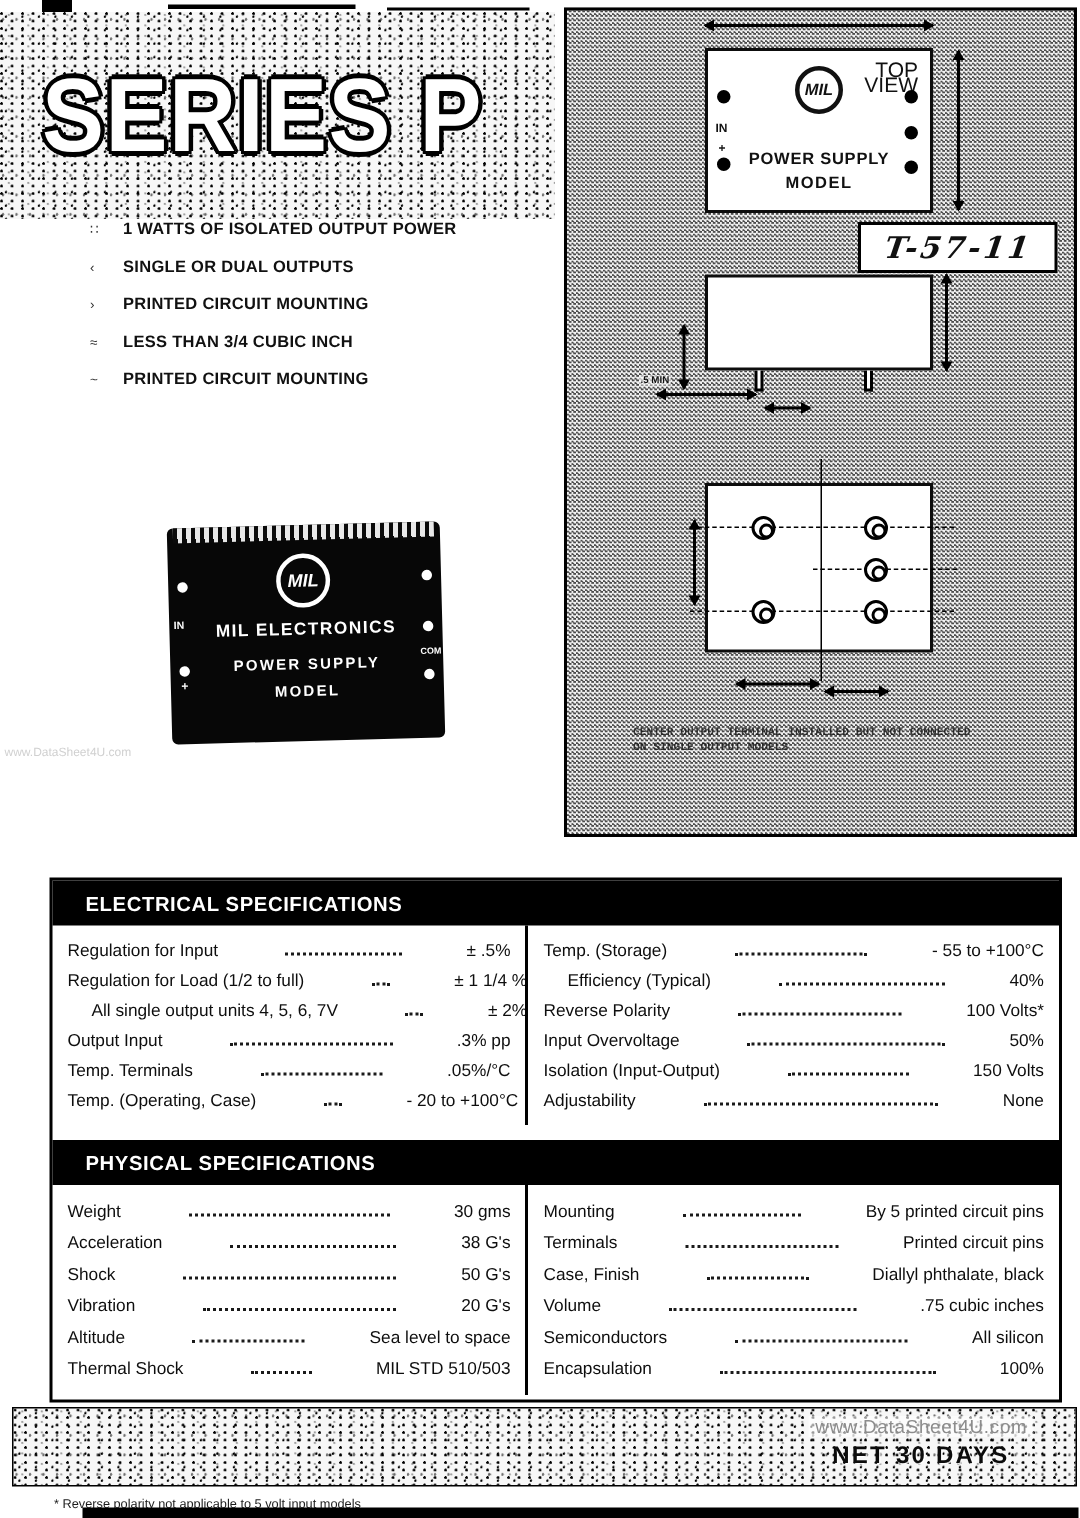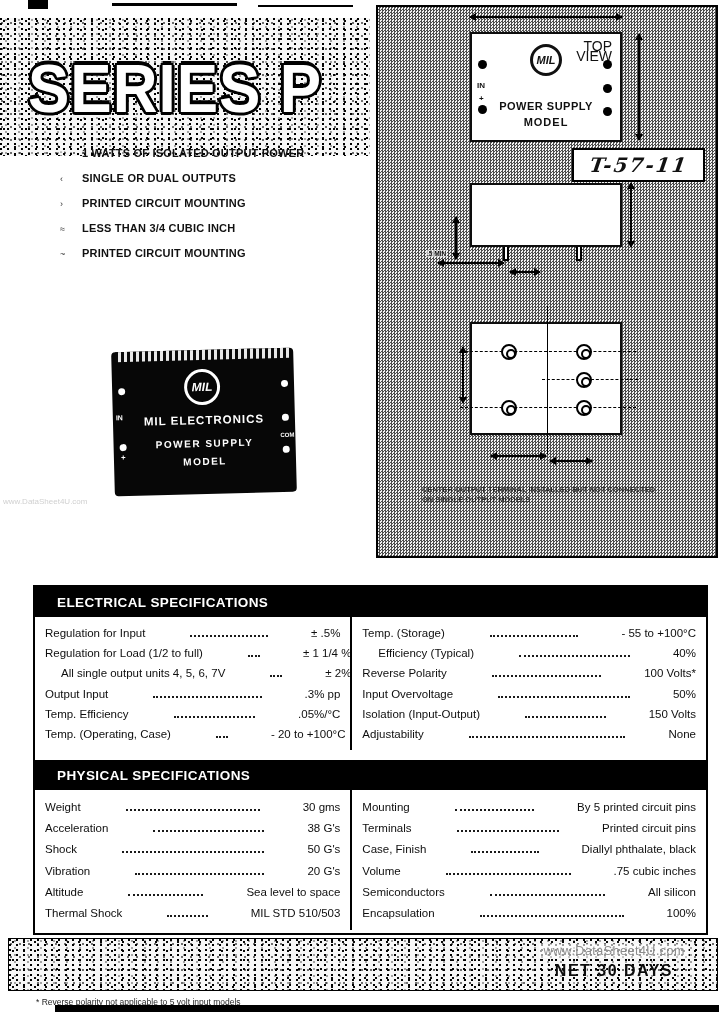--- a/index.html
+++ b/index.html
@@ -16,21 +16,21 @@
       radial-gradient(circle at 6px 2px, rgba(0,0,0,.35) 0.7px, transparent 0.9px);
     background-size: 7px 5px, 11px 9px, 9px 13px, 13px 7px;
   }
   .dither {
     background-color:#b9b9b9;
     background-image: conic-gradient(#4c4c4c 25%, #f2f2f2 0 50%, #4c4c4c 0 75%, #f2f2f2 0);
     background-size: 3px 3px;
   }
 
   
-  .header-block { position:absolute; left:0; top:18px; width:370px; height:138px;padding-left:44px; }
+  .header-block { position:absolute; left:0; top:8px; width:370px; height:138px;padding-left:44px; }
   .series-title {
     position:absolute; left:28px; top:30px; font-size:62px; font-weight:bold;
     letter-spacing:1px; color:#fff; transform:scaleY(1.12); transform-origin:top left;
     text-shadow:
       3px 0 0 #000, -3px 0 0 #000, 0 3px 0 #000, 0 -3px 0 #000,
       2px 2px 0 #000, -2px -2px 0 #000, 2px -2px 0 #000, -2px 2px 0 #000;
     white-space:nowrap;
   }
   .artifact { position:absolute; background:#000; }
 
@@ -98,21 +98,21 @@
      background:rgba(255,255,255,.6); padding:0 1px; }
 
   .cline-v { position:absolute; border-left:1.5px solid #000; }
   .cline-h { position:absolute; border-top:1px dashed #000; }
 
   .bpin { position:absolute; width:16px; height:16px; border:2px solid #000; border-radius:50%; background:#fff; }
   .bpin:after { content:""; position:absolute; left:3px; top:3px; width:6px; height:6px;
      border:2px solid #000; border-radius:50%; }
 
   .caption { position:absolute; left:44px; top:478px; width:272px; font-size:7.5px;
-     font-weight:bold; color:#1a1a1a; line-height:9.5px; opacity:.85; }
+     font-weight:bold; color:#1a1a1a; line-height:9.5px; opacity:.85;font-family:Liberation Mono, monospace; }
 
   
   .spec-box { position:absolute; left:33px; top:585px; width:675px; height:350px;
      border:2px solid #000; background:#fff; }
   .spec-header { height:30px; background:#000; color:#fff; display:flex; align-items:center;
      font-size:13.5px; font-weight:bold; letter-spacing:0.4px; padding-left:22px; }
   .spec-header.second { margin-top:10px; }
   .spec-cols { display:flex; }
   .spec-cols.elec { height:133px; }
   .spec-cols.phys { height:140px; }
@@ -272,21 +272,21 @@
             <span class="spec-value">± 2%</span>
           </div>
 
           <div class="spec-row">
             <span class="spec-label">Output Input</span>
             <span class="leader"></span>
             <span class="spec-value">.3% pp</span>
           </div>
 
           <div class="spec-row">
-            <span class="spec-label">Temp. Efficiency</span>
+            <span class="spec-label">Temp. Terminals</span>
             <span class="leader"></span>
             <span class="spec-value">.05%/°C</span>
           </div>
 
           <div class="spec-row">
             <span class="spec-label">Temp. (Operating, Case)</span>
             <span class="leader"></span>
             <span class="spec-value">- 20 to +100°C</span>
           </div>
         </div>

